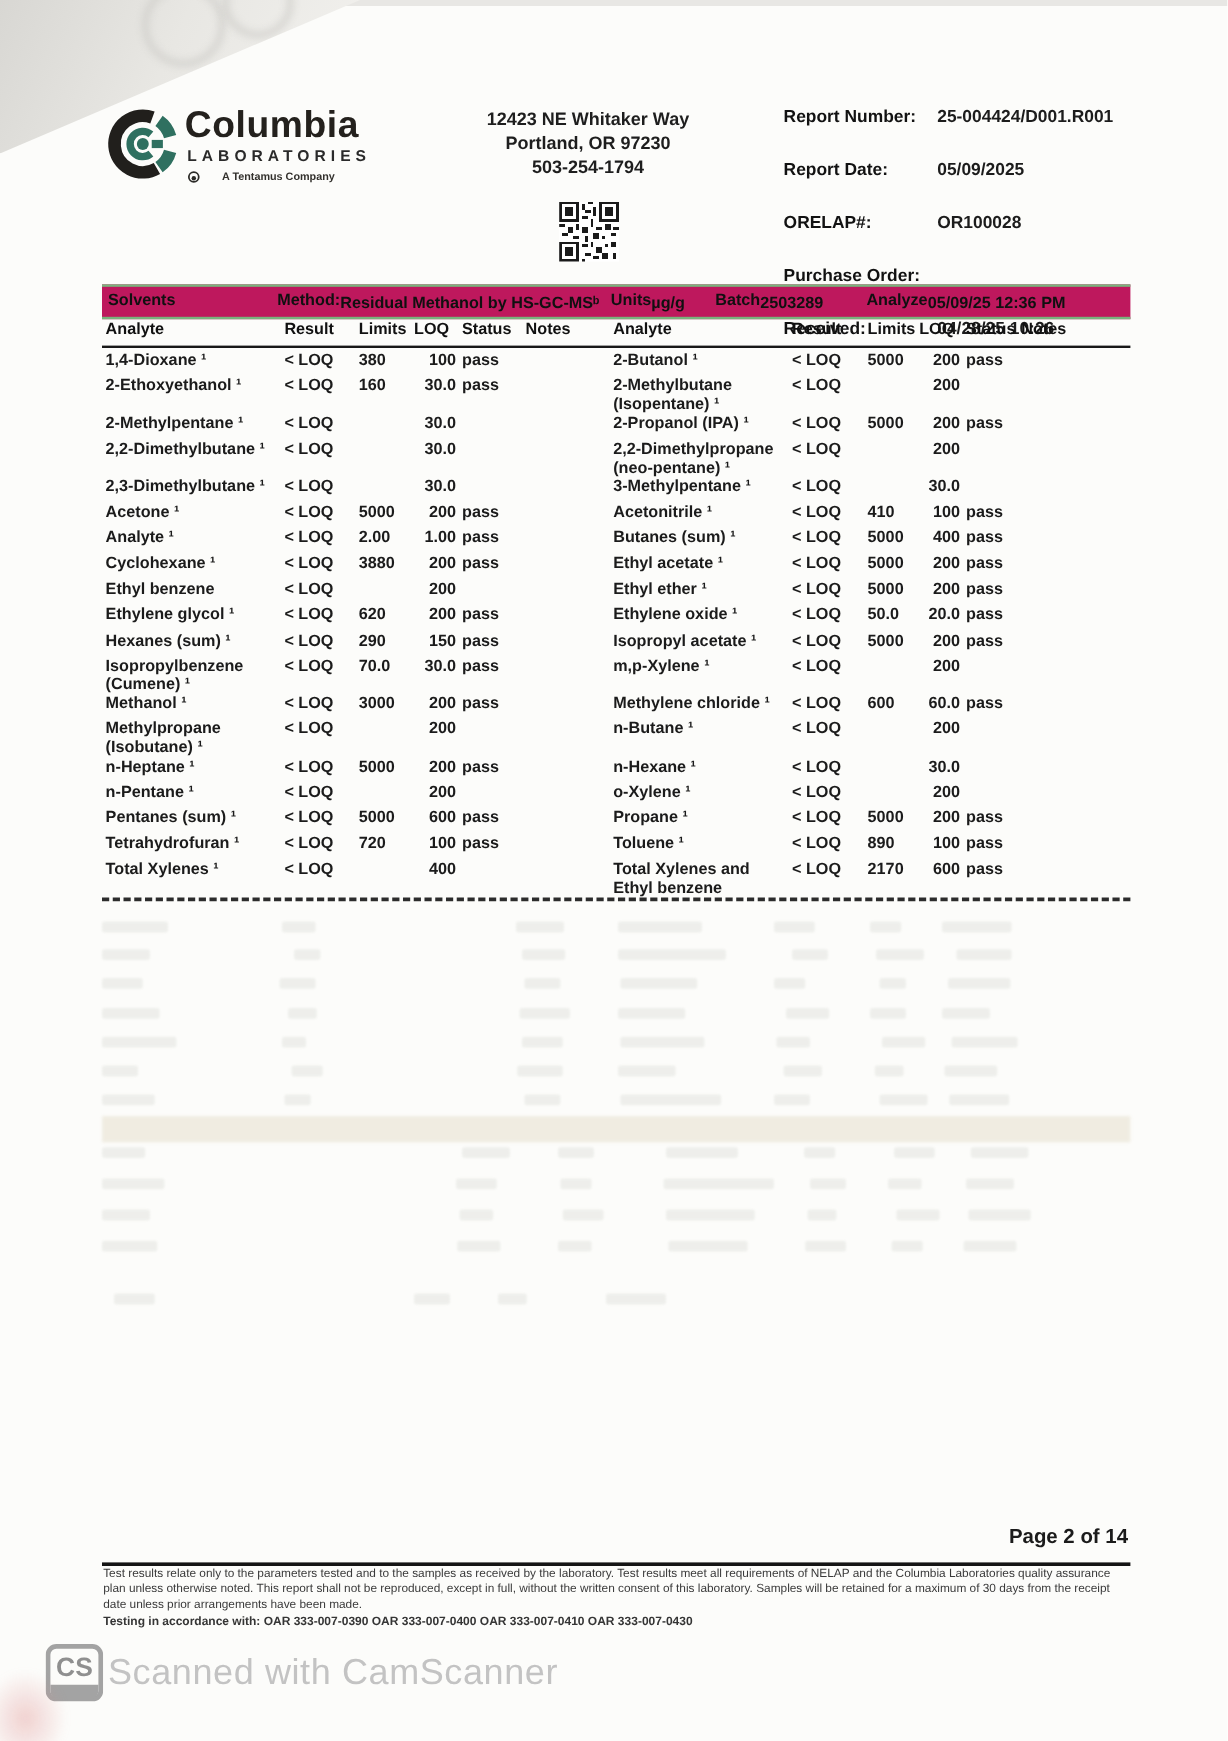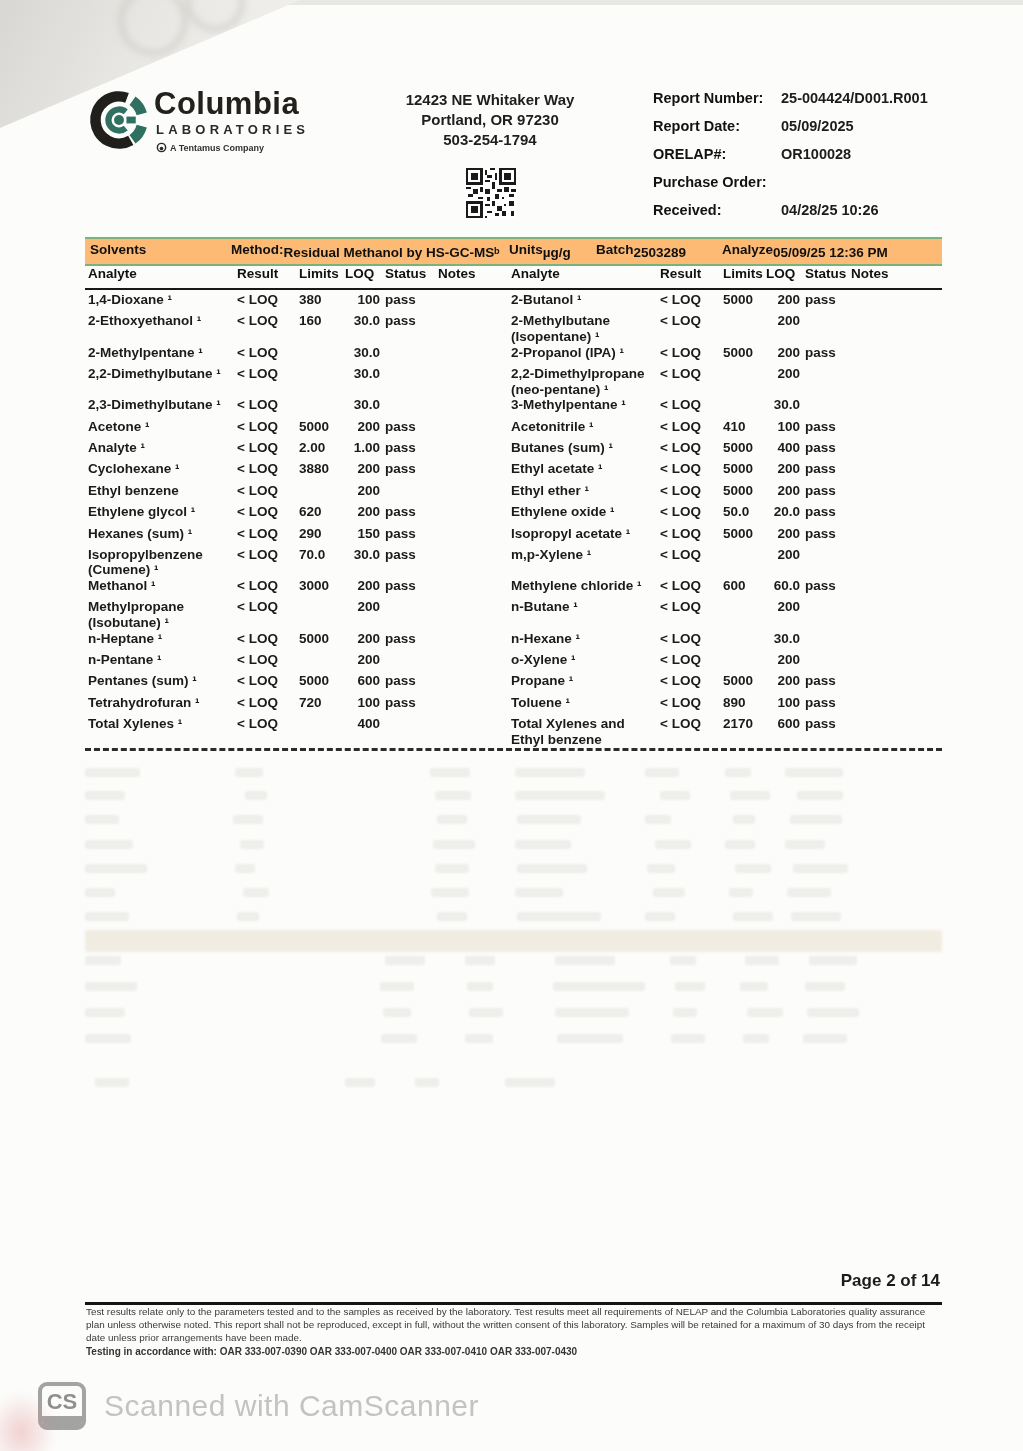--- a/index.html
+++ b/index.html
@@ -13,31 +13,31 @@
   .corner-fold .ghost-arc{position:absolute;border:6px solid #c9c8c4;border-radius:50%;
      filter:blur(3px);opacity:.55;}
   .smudge{position:absolute;left:-14px;top:1392px;width:70px;height:80px;border-radius:50%;
      background:radial-gradient(closest-side,rgba(221,139,139,.38),rgba(221,139,139,0));
      filter:blur(3px);}
   
   .logo-block{position:absolute;left:88px;top:86px;width:230px;}
   .logo-mark{position:absolute;left:0;top:2px;}
   .brand{position:absolute;left:66px;top:0px;font-size:31px;font-weight:700;color:#24211d;letter-spacing:.5px;}
   .brand-sub{position:absolute;left:68px;top:36px;font-size:13px;font-weight:700;color:#2a2a2a;letter-spacing:4.2px;}
-  .tagline{position:absolute;left:68px;top:56px;font-size:9px;font-weight:700;color:#33312d;display:flex;align-items:center;gap:3px;}
+  .tagline{position:absolute;left:68px;top:56px;font-size:9px;font-weight:700;color:#33312d;display:flex;gap:18px;}
   .addr{position:absolute;left:370px;top:90px;width:240px;text-align:center;
         font-size:15px;font-weight:700;line-height:20px;color:#1e1e1e;}
   .qr{position:absolute;left:466px;top:168px;width:50px;height:50px;}
   .report-info{position:absolute;left:653px;top:90px;display:grid;
-     grid-template-columns:128px 182px;row-gap:12px;font-size:14.5px;}
+     grid-template-columns:128px 182px;row-gap:28px;font-size:14.5px;}
   .report-info .lab{font-weight:700;color:#121212;}
   .report-info .val{font-weight:700;color:#1c1c1c;}
   
   .section-bar{position:absolute;left:85px;top:237px;width:857px;height:25px;
-     background:#fdba74;border-top:2px solid #7ab47d;border-bottom:2px solid #79b27c;}
+     background:#be185d;border-top:2px solid #7ab47d;border-bottom:2px solid #79b27c;}
   .section-bar span{position:absolute;top:3px;font-size:13.5px;font-weight:700;color:#101010;white-space:nowrap;}
   
   .head-rule{position:absolute;left:85px;top:288px;width:857px;height:2px;background:#181818;}
   .tablewrap{position:absolute;left:88px;top:266px;width:860px;}
   .pair-row{display:grid;grid-template-columns:149px 62px 46px 40px 53px 73px 149px 63px 43px 39px 46px 45px;
      align-items:start;min-height:21.4px;}
   .rows{position:absolute;left:0;top:26px;width:860px;}
   .cell{font-size:13.5px;font-weight:700;color:#1b1b1b;line-height:15.6px;}
   .c-loq{text-align:right;padding-right:5px;}
   .c-analyte{padding-right:4px;}
@@ -47,21 +47,21 @@
   .ghost{position:absolute;left:85px;top:760px;width:857px;height:330px;}
   .ghost .bar{position:absolute;height:9px;border-radius:2px;background:#68705f;opacity:.09;filter:blur(1px);}
   .ghost-band{position:absolute;left:85px;top:930px;width:857px;height:22px;background:#cfc29e;opacity:.26;filter:blur(1.5px);}
   
   .page-num{position:absolute;left:640px;top:1271px;width:300px;text-align:right;font-size:17px;font-weight:700;}
   .website{position:absolute;left:85px;top:1287px;width:857px;text-align:center;font-size:12.5px;font-weight:700;}
   .footer-rule{position:absolute;left:85px;top:1302px;width:857px;height:2.5px;background:#141414;}
   .disclaimer{position:absolute;left:86px;top:1306px;width:856px;font-size:9.9px;line-height:12.8px;color:#3a3a3a;}
   .accordance{position:absolute;left:86px;top:1346px;width:856px;font-size:10px;color:#353535;font-weight:bold;}
   
-  .cs-row{position:absolute;left:38px;top:1370px;display:flex;align-items:center;gap:18px;margin-top:12px;}
+  .cs-row{position:absolute;left:38px;top:1370px;display:flex;align-items:center;gap:4px;}
   .cs-text{font-size:30px;color:#c3c3c3;font-weight:400;letter-spacing:.5px;}
 </style>
 </head>
 <body>
 
 <div class="page">
 
   <div class="scan-top"></div>
   <div class="corner-fold">
     <div class="ghost-arc" style="left:118px;top:-14px;width:58px;height:58px;"></div>

